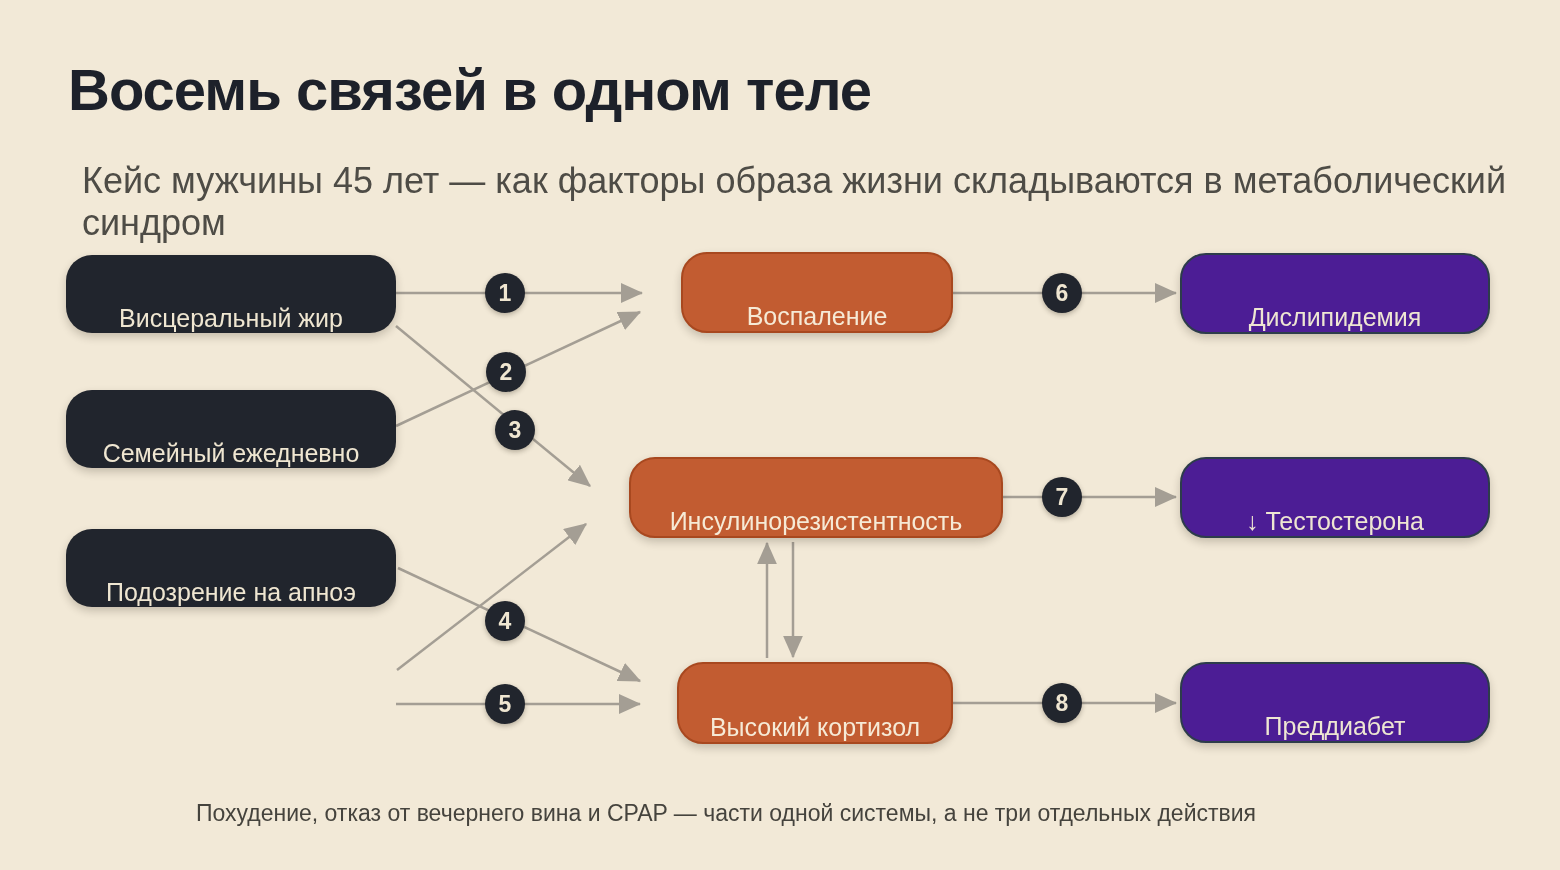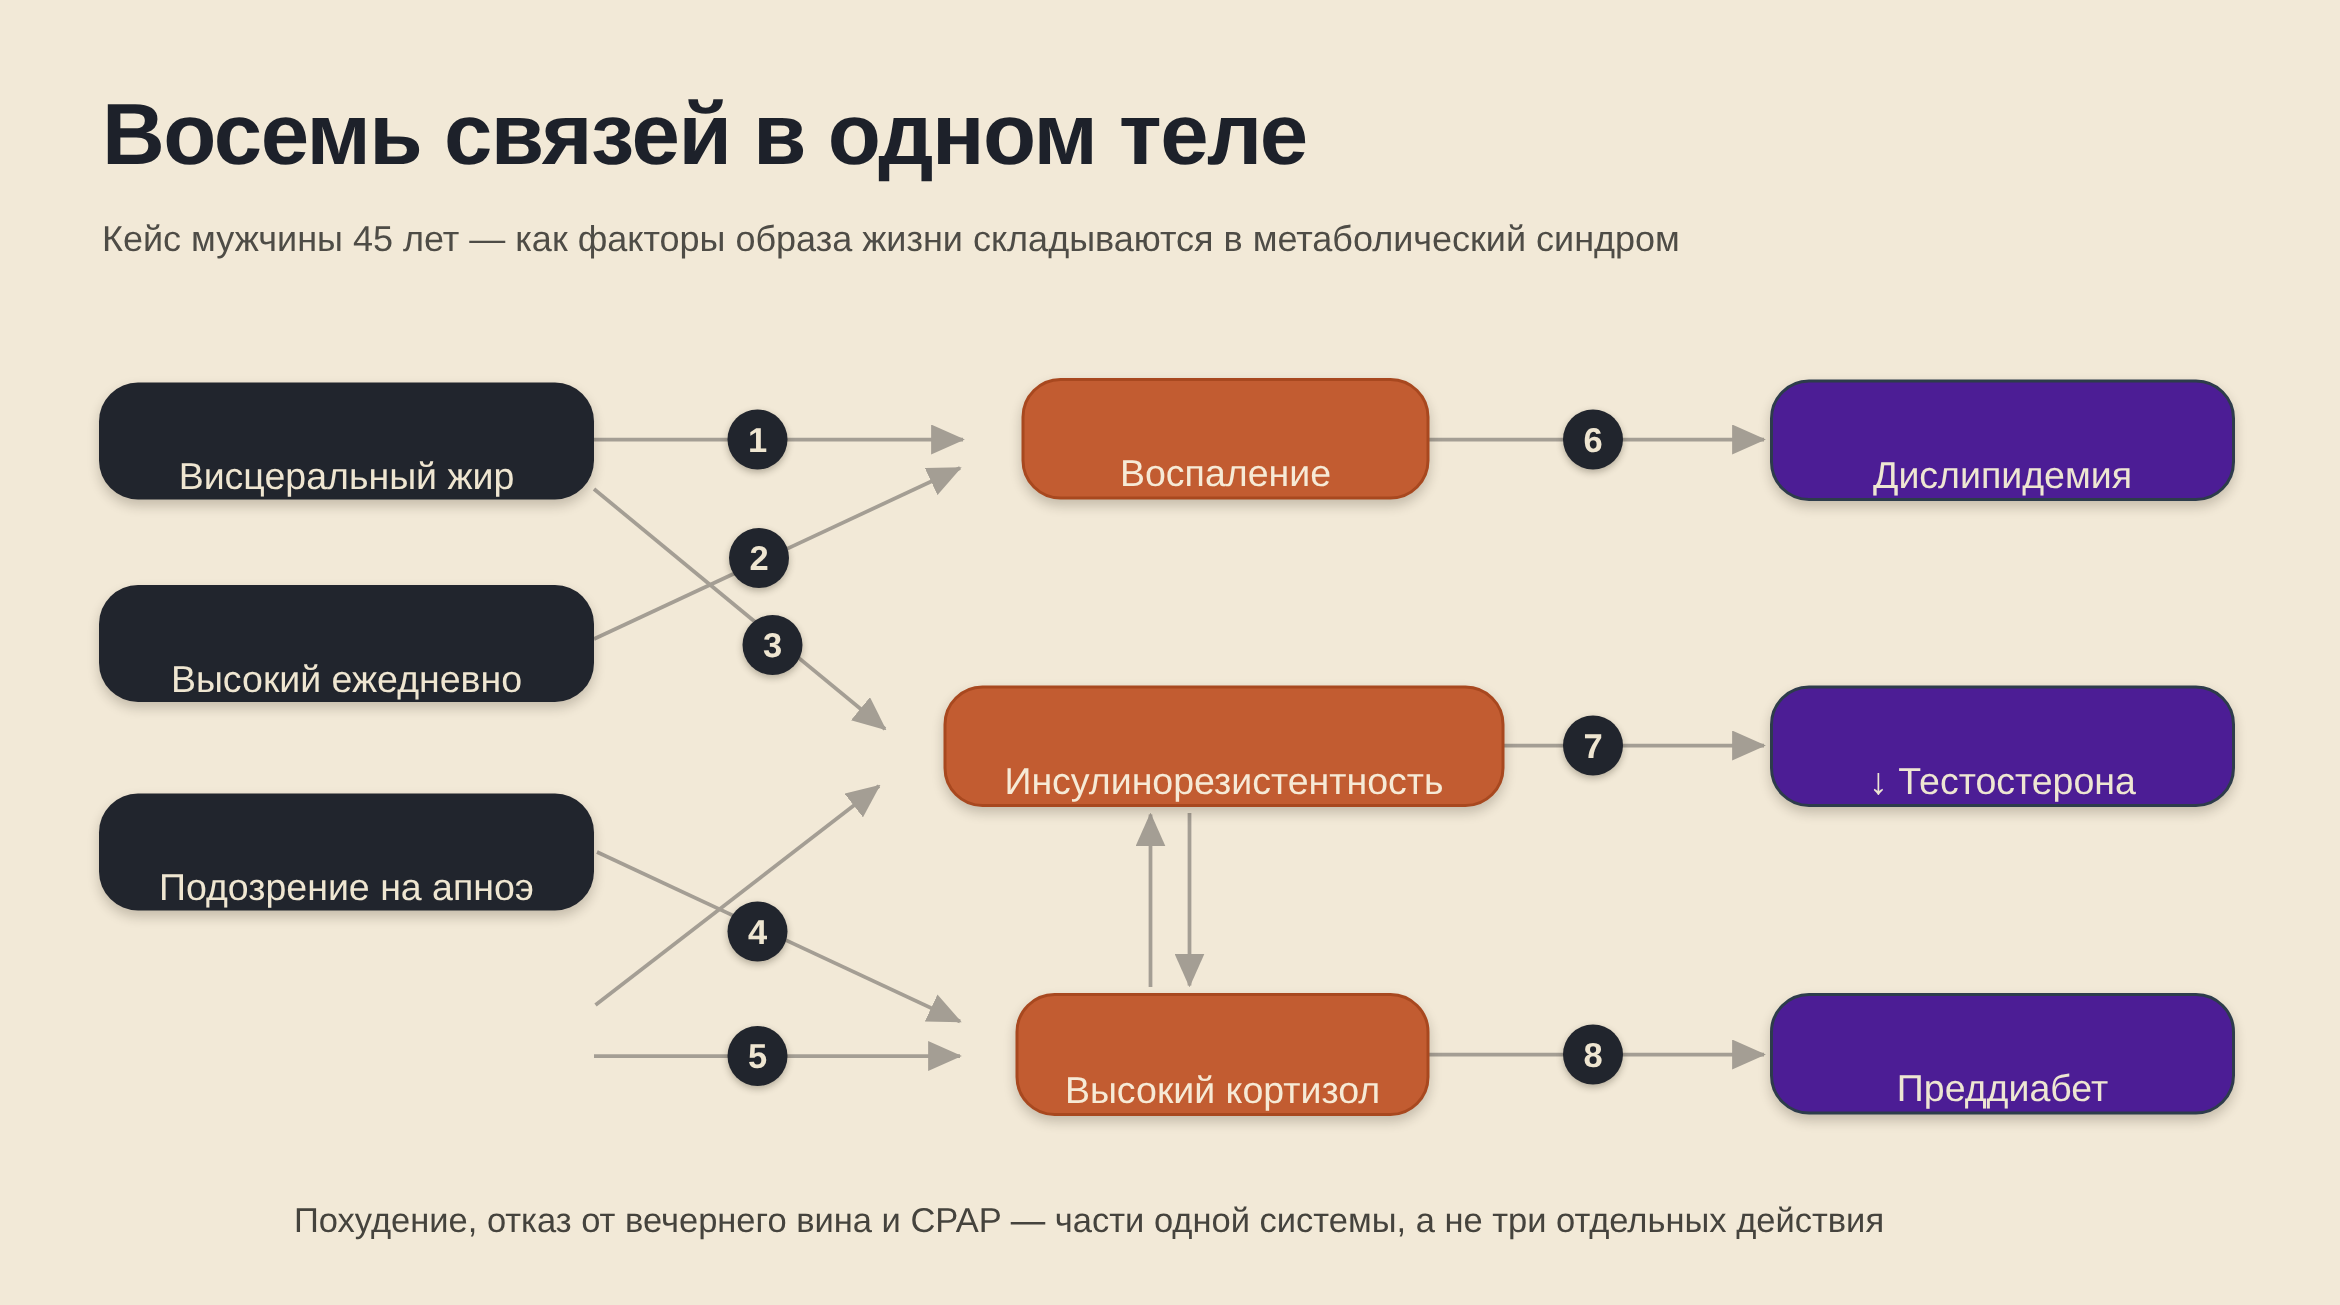--- a/index.html
+++ b/index.html
@@ -12,21 +12,21 @@
   }
   .canvas { position: absolute; inset: 0; width: 1560px; height: 870px; }
 
   .title {
     position: absolute; left: 68px; top: 56px;
     font-size: 58px; font-weight: 700; color: #1d212a;
     letter-spacing: -1px; margin: 0;
   }
   .subtitle {
     position: absolute; left: 68px; top: 146px;
-    font-size: 24px; font-weight: 400; color: #4e4c46; margin: 0;
+    font-size: 36px; font-weight: 400; color: #4e4c46; margin: 14px;
   }
   .footer {
     position: absolute; left: 0; top: 800px; width: 1452px;
     text-align: center; font-size: 23px; color: #45433d; margin: 0;
   }
 
   svg.connectors { position: absolute; left: 0; top: 0; width: 1560px; height: 870px; }
   svg.connectors line { stroke: #a49e94; stroke-width: 2.5; }
 
   .node {
@@ -86,21 +86,21 @@
     <line x1="967" y1="497" x2="1176" y2="497" marker-end="url(#ah)"></line>
     <line x1="917" y1="703" x2="1176" y2="703" marker-end="url(#ah)"></line>
     <line x1="767" y1="658" x2="767" y2="543" marker-end="url(#ah)"></line>
     <line x1="793" y1="542" x2="793" y2="657" marker-end="url(#ah)"></line>
   </svg>
 
   <div class="node cause" style="top:255px;">
     <span>Висцеральный жир</span>
   </div>
   <div class="node cause" style="top:390px;">
-    <span>Высокий ежедневно</span>
+    <span>Семейный ежедневно</span>
   </div>
   <div class="node cause" style="top:529px;">
     <span>Подозрение на апноэ</span>
   </div>
 
   <div class="node mechanism" style="left:645px; top:252px; width:272px; height:81px;">
     <span>Воспаление</span>
   </div>
   <div class="node mechanism" style="left:641px; top:662px; width:276px; height:82px;">
     <span>Высокий кортизол</span>

